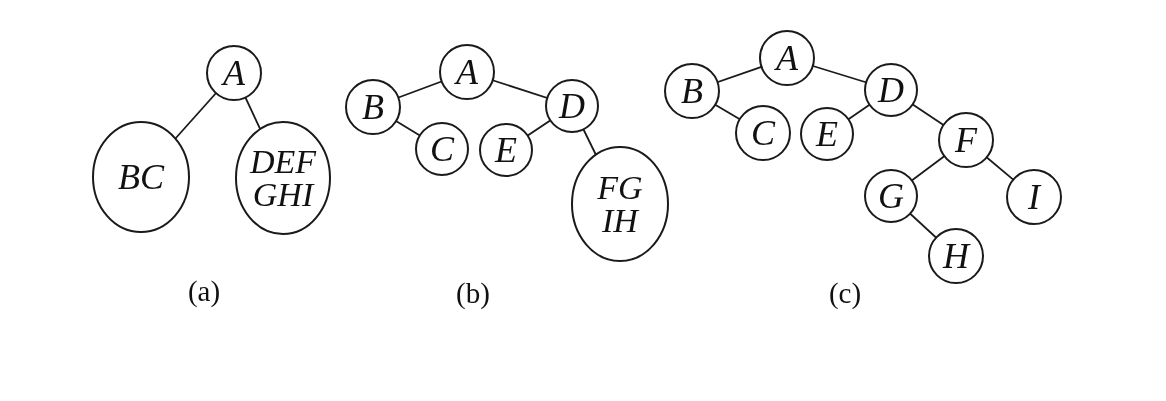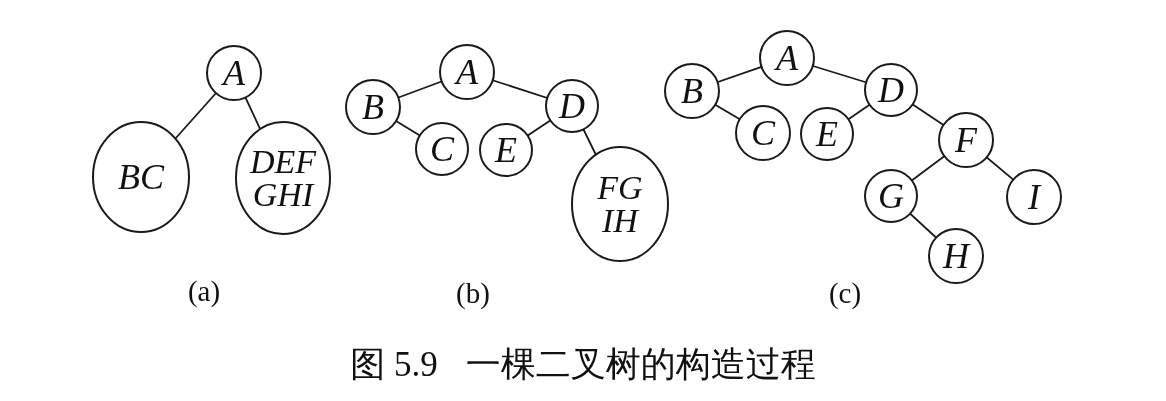--- a/index.html
+++ b/index.html
@@ -109,16 +109,13 @@
         <text text-anchor="middle" class="node-label"><tspan x="966" y="151.9">F</tspan></text>
         <ellipse cx="891" cy="196" rx="26" ry="26" fill="#ffffff" stroke="#1a1a1a" stroke-width="2"></ellipse>
         <text text-anchor="middle" class="node-label"><tspan x="891" y="207.9">G</tspan></text>
         <ellipse cx="1034" cy="197" rx="27" ry="27" fill="#ffffff" stroke="#1a1a1a" stroke-width="2"></ellipse>
         <text text-anchor="middle" class="node-label"><tspan x="1034" y="208.9">I</tspan></text>
         <ellipse cx="956" cy="256" rx="27" ry="27" fill="#ffffff" stroke="#1a1a1a" stroke-width="2"></ellipse>
         <text text-anchor="middle" class="node-label"><tspan x="956" y="267.9">H</tspan></text>
         <text x="845" y="303.0" text-anchor="middle" class="tree-label">(c)</text>
       </g>
     </svg>
-  <div class="caption">
-    <span class="fig-num">图 5.9</span><span>一棵二叉树的构造过程</span>
-  </div>
 </div>
 
 </body></html>

